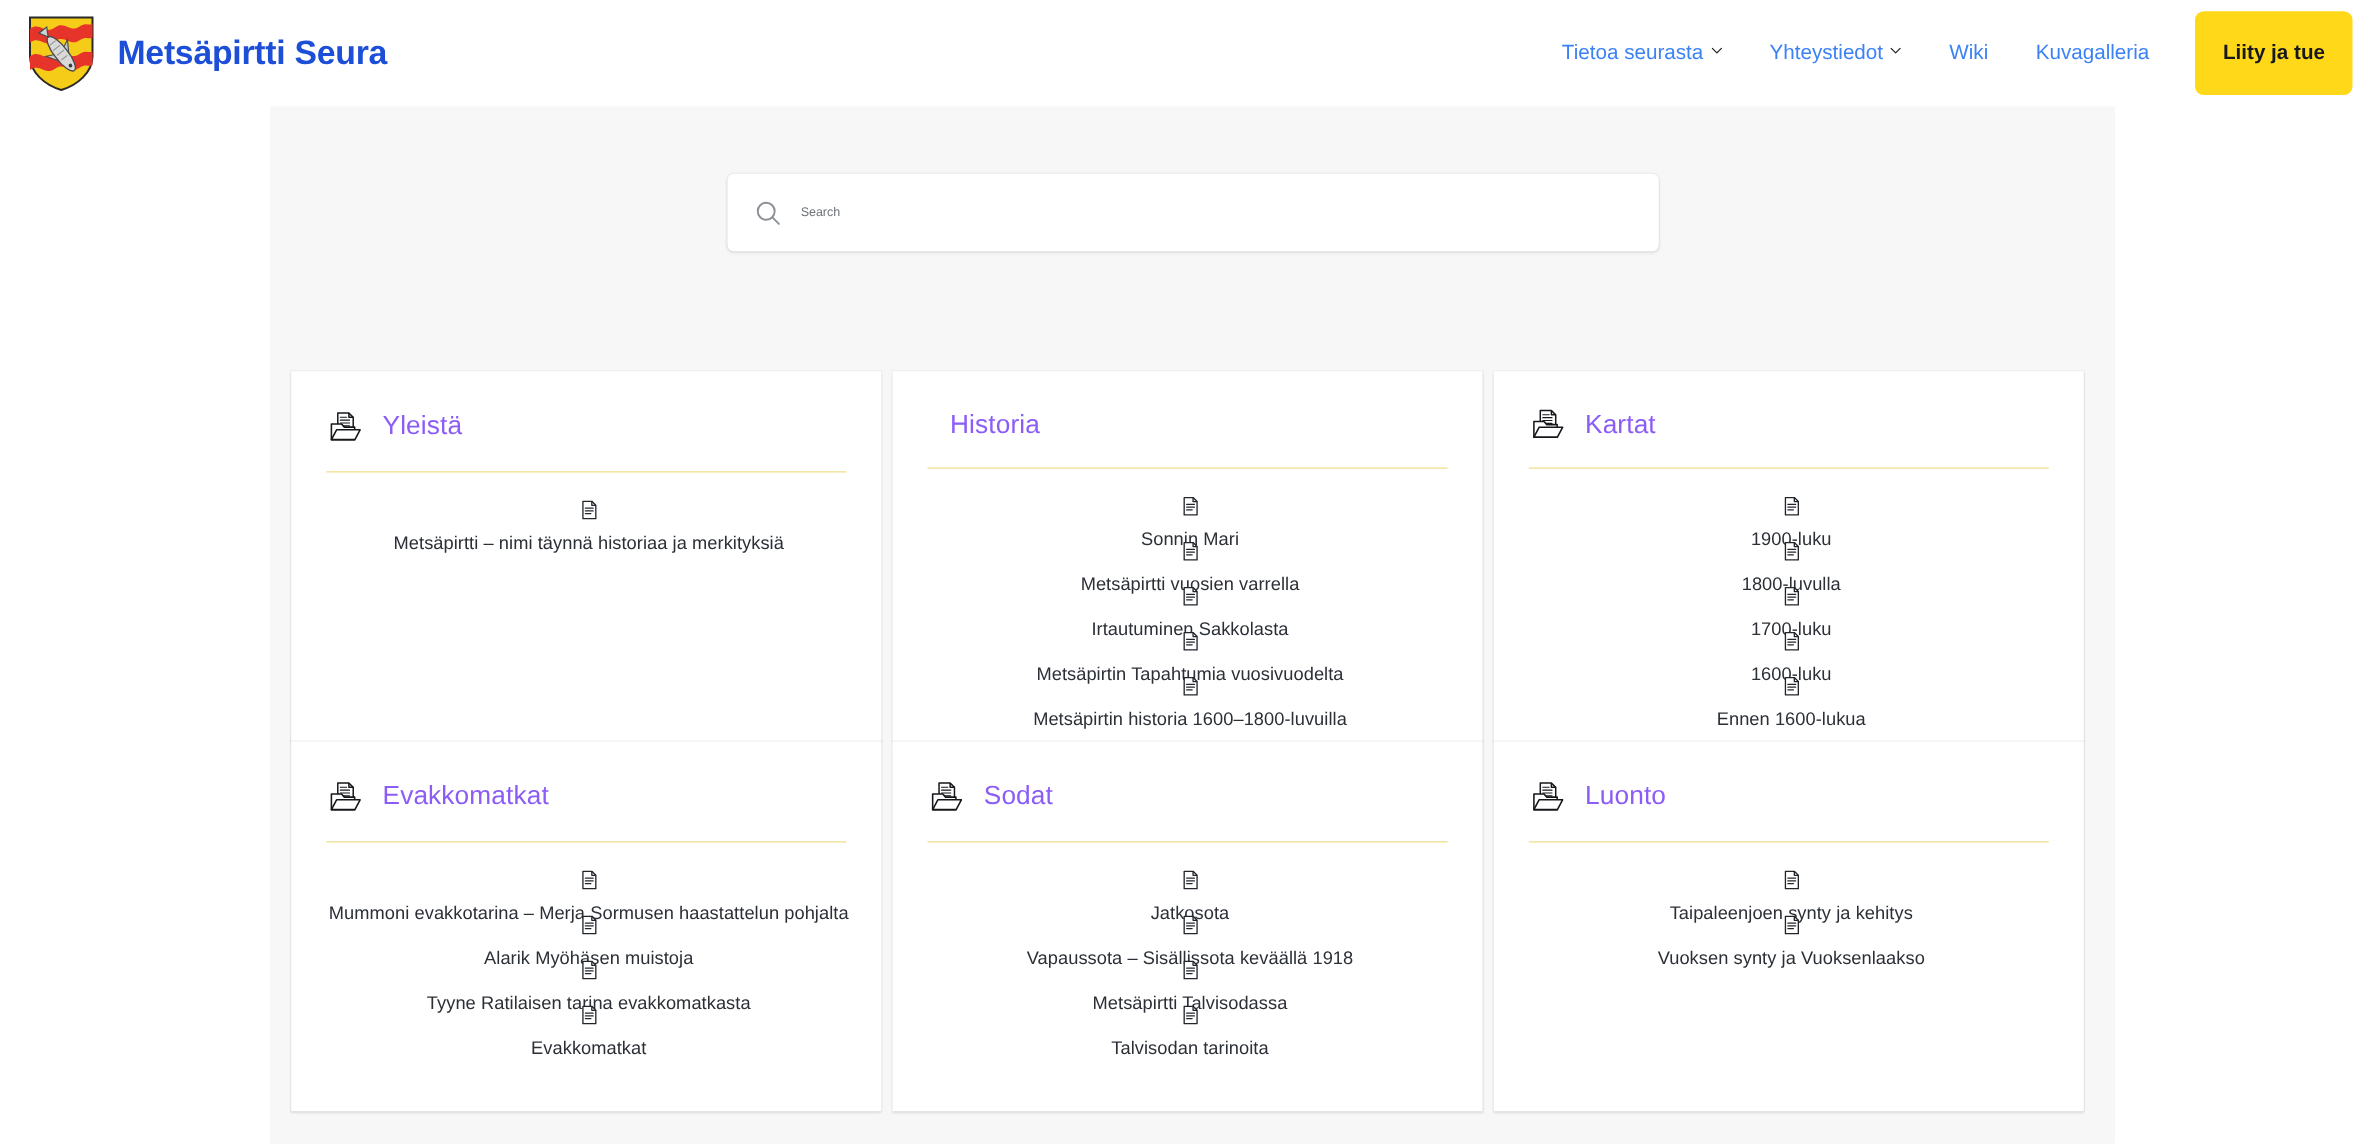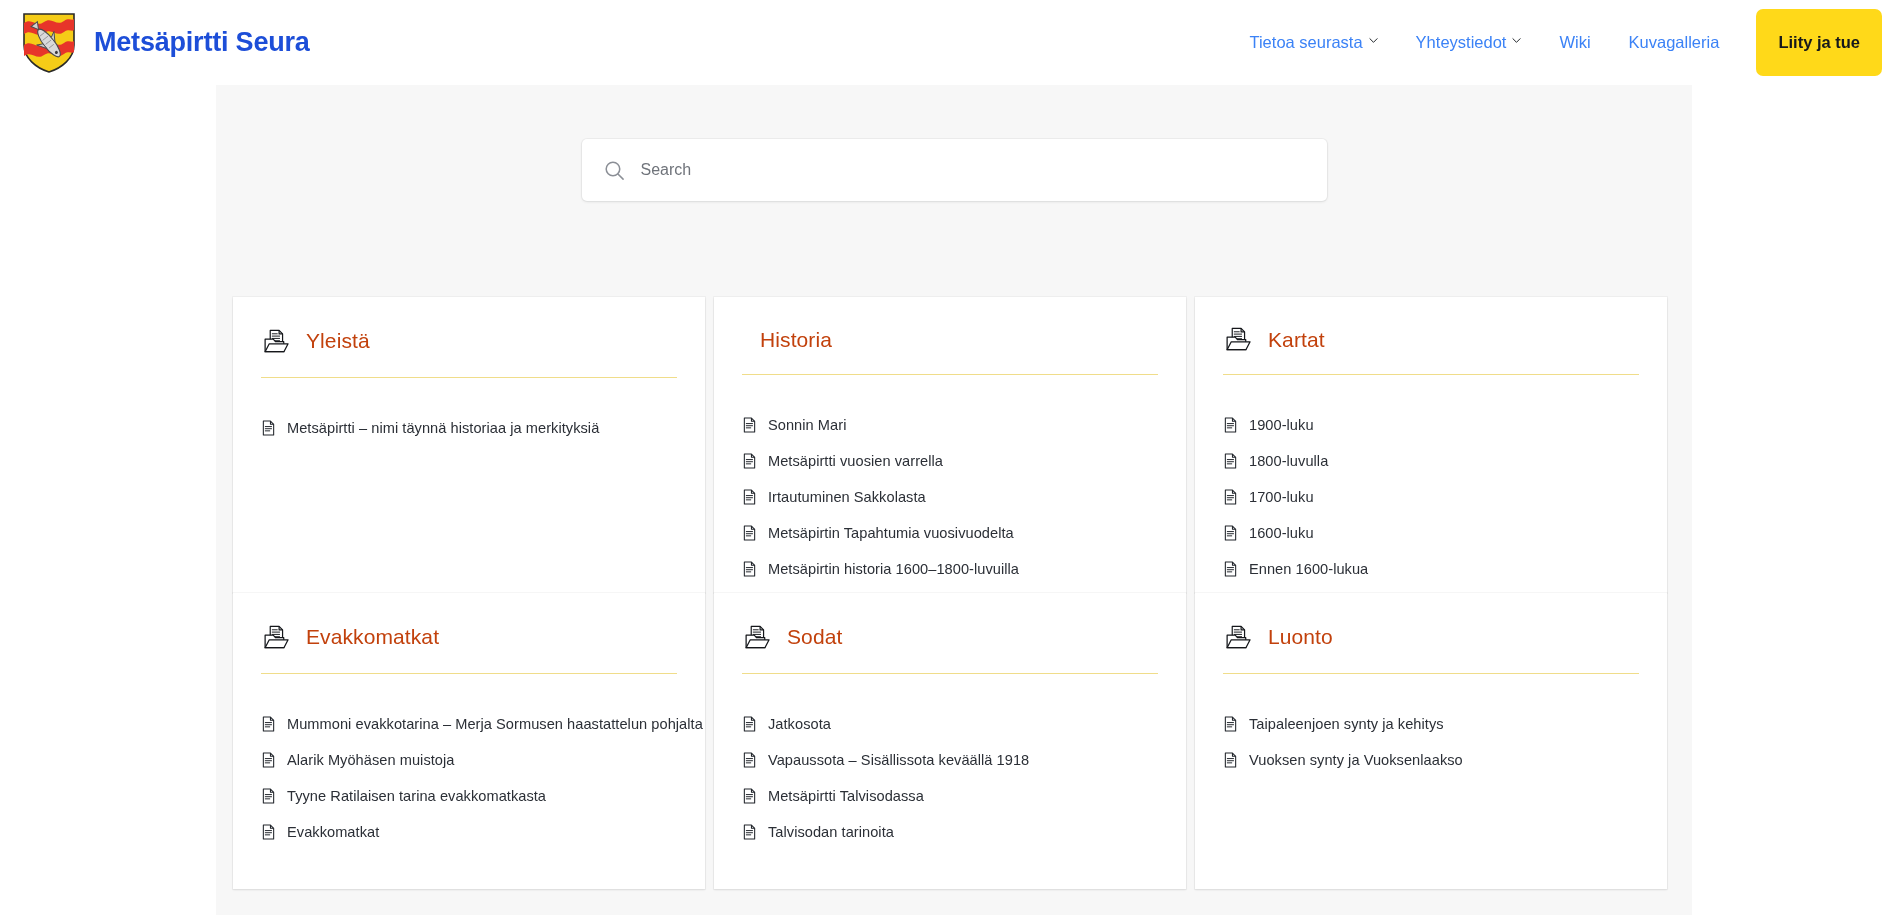--- a/index.html
+++ b/index.html
@@ -122,21 +122,21 @@
     padding: 0 22px;
     gap: 16px;
     cursor: text;
   }
   .search-icon { flex: 0 0 auto; display: block; }
   .search-input {
     border: none;
     outline: none;
     background: transparent;
     font-family: inherit;
-    font-size: 16px;
+    font-size: 10px;
     color: #30343a;
     width: 100%;
     padding: 0;
   }
   .search-input::placeholder { color: #6f737a; opacity: 1; }
 
   
   .card-grid {
     position: absolute;
     left: 17px;
@@ -161,43 +161,44 @@
     align-items: center;
     gap: 16px;
     height: 44px;
     padding-left: 6px;
   }
   .folder-icon { flex: 0 0 auto; display: block; }
   .folder-icon.hidden { visibility: hidden; width: 0; margin: 0; }
   .card-title {
     font-size: 21px;
     font-weight: 400;
-    color: #c2410c;
+    color: #8b5cf6;
     letter-spacing: 0.1px;
     white-space: nowrap;
   }
   .card-rule {
     height: 1px;
     background: #f0dd8a;
     margin: 14px 4px 0 4px;
   }
   .card-links {
     list-style: none;
     margin-top: 22px;
     display: flex;
     flex-direction: column;
     gap: 0px;
   }
   .card-link {
     display: flex;
-    align-items: flex-end;
+    align-items: center;
     gap: 11px;
     height: 36px;
     cursor: pointer;
     padding-left: 4px;
+    flex-direction: column;
   }
   .doc-icon { flex: 0 0 auto; display: block; }
   .card-link-label {
     font-size: 14.6px;
     color: #2b2f36;
     white-space: nowrap;
     letter-spacing: 0.05px;
   }
 </style>
 </head>

